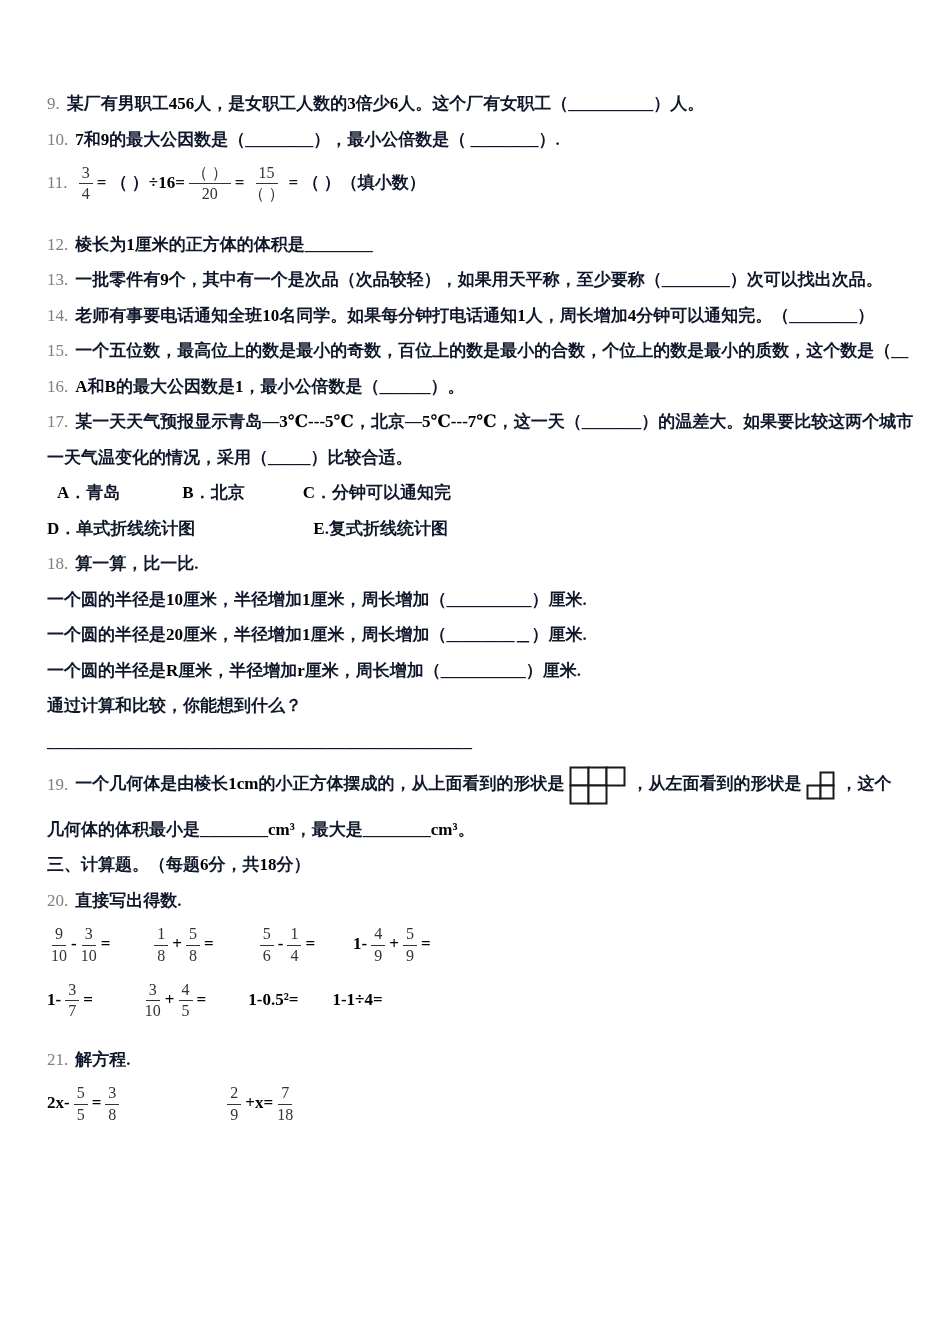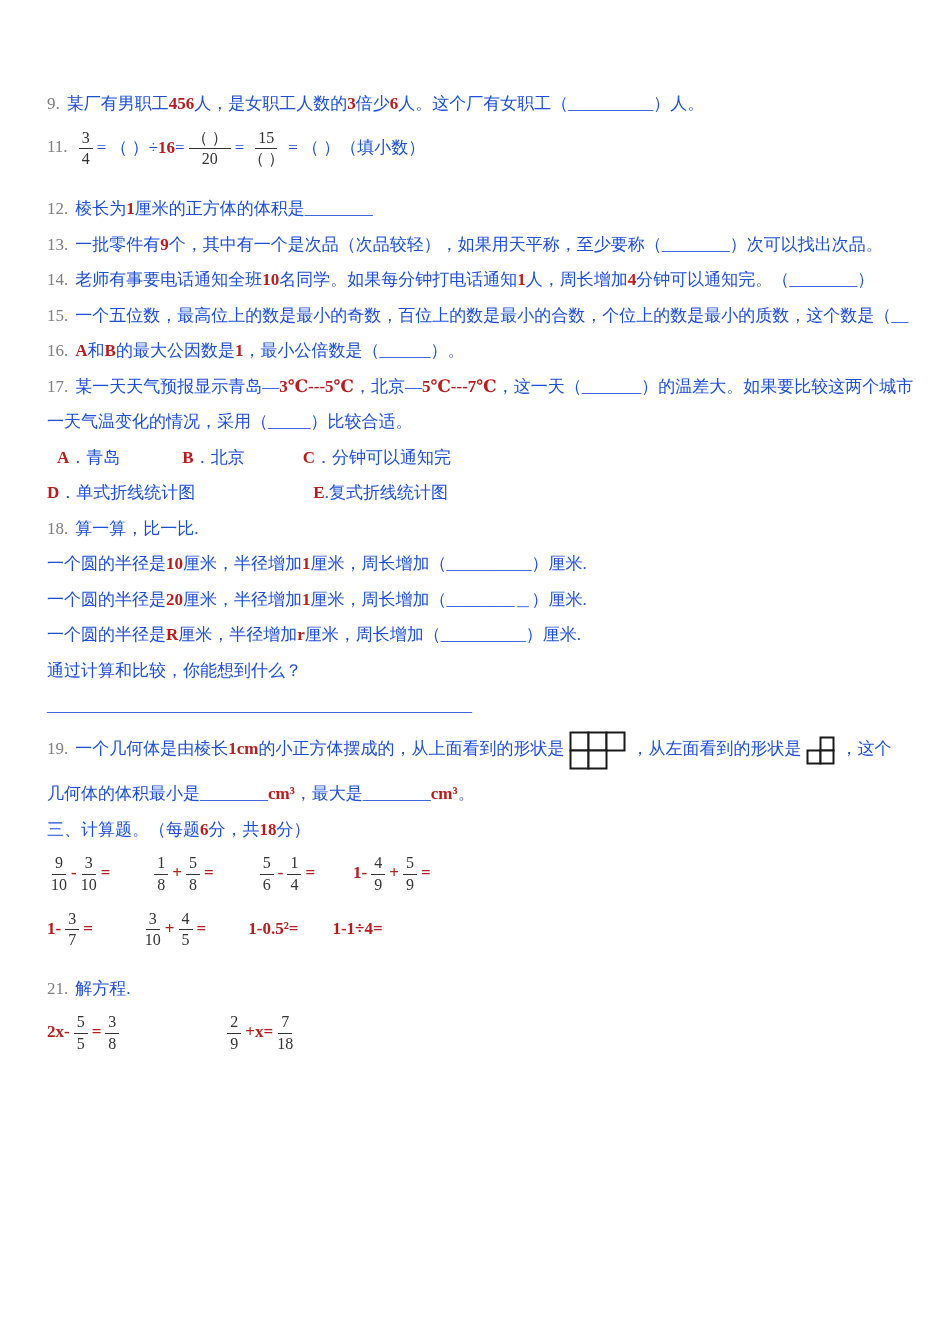--- a/index.html
+++ b/index.html
@@ -14,42 +14,43 @@
     color:#000;
     overflow:hidden;
   }
   .line{
     line-height:22px;
     margin-bottom:13.5px;
     white-space:nowrap;
   }
   .fracline{margin-top:0;margin-bottom:16px;}
   .qnum{color:#7f7f7f;margin-right:7px;}
-  .txt{color:#1d4ed8;}
-  .bold{color:#b91c1c;font-weight:bold;}
+  .txt{color:#0f172a;font-weight:bold;}
+  .bold{color:#000000;font-weight:bold;}
   .frac{
     display:inline-flex;
     flex-direction:column;
     align-items:center;
     vertical-align:middle;
     margin:0 4px;
     line-height:1.15;
     font-size:16px;
     color:#333;
   }
   .frac .fn{display:block;border-bottom:1.4px solid #333;padding:0 3px 1px 3px;text-align:center;}
   .frac .fd{display:block;padding-top:1px;text-align:center;}
   .gap{display:inline-block;height:1px;}
   .shape{vertical-align:middle;margin:0 5px;}
 </style>
 </head>
 <body>
 
 <div class="page">
     <div class="line"><span class="qnum">9.</span><span class="txt">某厂有男职工</span><span class="bold">456</span><span class="txt">人，是女职工人数的</span><span class="bold">3</span><span class="txt">倍少</span><span class="bold">6</span><span class="txt">人。这个厂有女职工（__________）人。</span></div>
+    <div class="line"><span class="qnum">10.</span><span class="bold">7</span><span class="txt">和</span><span class="bold">9</span><span class="txt">的最大公因数是（________），最小公倍数是（ ________）.</span></div>
     <div class="line fracline"><span class="qnum">11.</span><span class="frac">
         <span class="fn">3</span>
         <span class="fd">4</span>
       </span><span class="txt">= （  ）÷</span><span class="bold">16</span><span class="txt">=</span><span class="frac">
         <span class="fn">（  ）</span>
         <span class="fd">20</span>
       </span><span class="txt">=</span><span class="frac">
         <span class="fn">15</span>
         <span class="fd">（  ）</span>
       </span><span class="txt">= （  ）（填小数）</span></div>
@@ -74,20 +75,21 @@
         <rect x="37.5" y="1.5" width="18" height="18" fill="#ffffff" stroke="#1a1a1a" stroke-width="2"></rect>
         <rect x="1.5" y="19.5" width="18" height="18" fill="#ffffff" stroke="#1a1a1a" stroke-width="2"></rect>
         <rect x="19.5" y="19.5" width="18" height="18" fill="#ffffff" stroke="#1a1a1a" stroke-width="2"></rect>
       </svg><span class="txt">，从左面看到的形状是</span><svg width="29" height="29" class="shape">
         <rect x="14.5" y="1.5" width="13" height="13" fill="#ffffff" stroke="#1a1a1a" stroke-width="2"></rect>
         <rect x="1.5" y="14.5" width="13" height="13" fill="#ffffff" stroke="#1a1a1a" stroke-width="2"></rect>
         <rect x="14.5" y="14.5" width="13" height="13" fill="#ffffff" stroke="#1a1a1a" stroke-width="2"></rect>
       </svg><span class="txt">，这个</span></div>
     <div class="line"><span class="txt">几何体的体积最小是________</span><span class="bold">cm³</span><span class="txt">，最大是________</span><span class="bold">cm³</span><span class="txt">。</span></div>
     <div class="line"><span class="txt">三、计算题。（每题</span><span class="bold">6</span><span class="txt">分，共</span><span class="bold">18</span><span class="txt">分）</span></div>
+    <div class="line"><span class="qnum">20.</span><span class="txt">直接写出得数.</span></div>
     <div class="line fracline"><span class="frac">
         <span class="fn">9</span>
         <span class="fd">10</span>
       </span><span class="bold">-</span><span class="frac">
         <span class="fn">3</span>
         <span class="fd">10</span>
       </span><span class="bold">=</span><span class="gap" style="width: 40px;"></span><span class="frac">
         <span class="fn">1</span>
         <span class="fd">8</span>
       </span><span class="bold">+</span><span class="frac">

